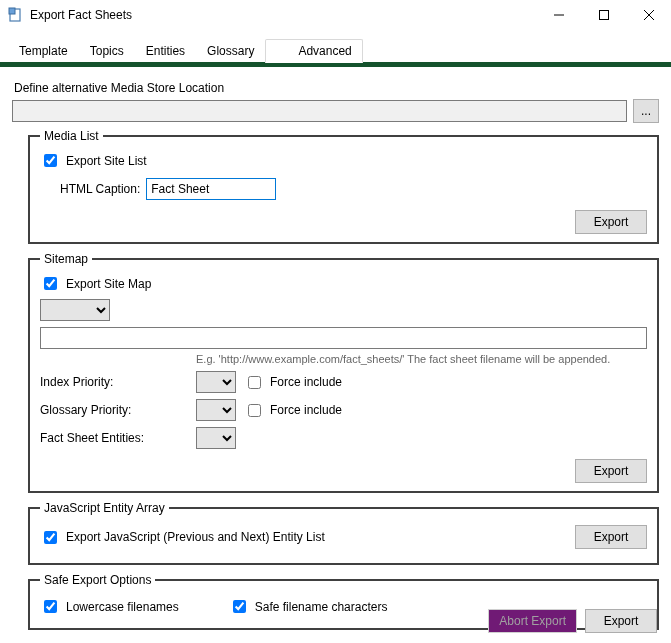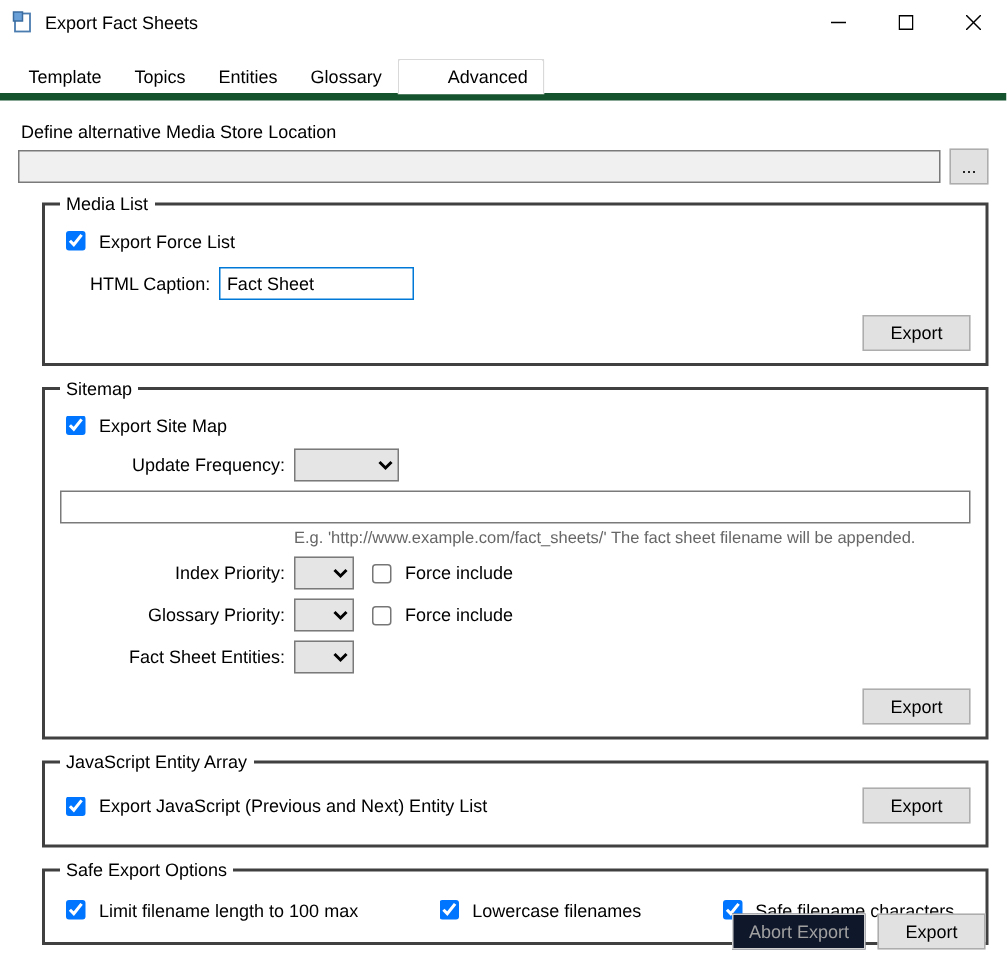--- a/index.html
+++ b/index.html
@@ -10,31 +10,31 @@
 .titlebar .title { flex: 1; font-size: 12px; color: #000000; }
 .titlebar .winbtn { width: 45px; height: 30px; display: flex; align-items: center; justify-content: center; }
 
 .tabs { display: flex; padding: 8px 8px 0 8px; border-bottom: 5px solid #14532d; }
 .tab { padding: 4px 10px; border: 1px solid transparent; border-bottom: none; color: #000; cursor: default; position: relative; top: 1px;}
 .tab.active { border: 1px solid #d9d9d9; border-bottom: 1px solid #fff; background: #fff; border-top-left-radius:2px; border-top-right-radius:2px;padding-left:32px;}
 
 .content { padding: 10px 12px 8px 12px; }
 
 .row { display: flex; align-items: center; margin-bottom: 6px; }
-.label { text-align: right; margin-right: 6px; white-space: nowrap; }
+.label { text-align: left; margin-right: 6px; white-space: nowrap; }
 
 input[type=text].field { height: 22px; border: 1px solid #7a7a7a; padding: 0 4px; background:#fff;}
 input[type=text].field.highlight { border: 1px solid #0078d7; }
 input[type=text].field.wide { flex: 1; }
 
 select.combo { height: 22px; border: 1px solid #7a7a7a; background: #e5e5e5; }
 select.mid { width: 70px; }
 
 .btn { height: 24px; min-width: 72px; border: 1px solid #adadad; background: #e1e1e1; text-align: center; padding: 0 10px; cursor: default; display:inline-flex; align-items:center; justify-content:center;}
-.btn.disabled { color: #a0a0a0; border-color: #d0d0d0; background:#0f172a;text-align:center;}
+.btn.disabled { color: #a0a0a0; border-color: #d0d0d0; background:#701a75;text-align:center;}
 .btn.icon { min-width: 26px; width:26px; padding:0; }
 
 fieldset.group { border: 2px solid #404040; margin: 6px 0 8px 16px; padding: 8px 10px 10px 10px; position: relative; }
 fieldset.group > legend { padding: 0 4px; font-size: 12px; color:#000;}
 
 .cb { display: flex; align-items: center; gap: 6px; }
 .cb input{ width:13px; height:13px; }
 
 .hint { color:#666; font-size:11px; padding-left:0;}
 
@@ -87,38 +87,37 @@
   <div class="row">
     <input type="text" class="field wide" style="background: rgb(240, 240, 240);" value="">
     <span style="width:6px;"></span>
     <button class="btn icon">...</button>
   </div>
 
   <fieldset class="group" style="padding-bottom:36px;">
     <legend>Media List</legend>
     <label class="cb">
       <input type="checkbox" checked="" style="">
-      <span>Export Force List</span>
+      <span>Export Site List</span>
     </label>
     <div class="row" style="margin-top:8px; margin-left:20px;">
       <span class="label">HTML Caption:</span>
       <input type="text" class="field highlight" style="width: 130px;" value="Fact Sheet">
     </div>
     <button class="btn fieldset-right-btn">Export</button>
   </fieldset>
 
   <fieldset class="group" style="padding-bottom:36px;">
     <legend>Sitemap</legend>
     <label class="cb">
       <input type="checkbox" checked="" style="">
       <span>Export Site Map</span>
     </label>
 
     <div class="row" style="margin-top:6px;">
-      <span class="label" style="width:150px;">Update Frequency:</span>
       <select class="combo mid"><option></option></select>
     </div>
 
     <div class="row">
       <input type="text" class="field wide" value="" style="">
     </div>
     <div class="row" style="margin-top:-2px;">
       <span style="width:156px;"></span>
       <span class="hint">E.g. 'http://www.example.com/fact_sheets/' The fact sheet filename will be appended.</span>
     </div>
@@ -160,24 +159,20 @@
       <span class="spacer"></span>
       <button class="btn">Export</button>
     </div>
   </fieldset>
 
   <fieldset class="group">
     <legend>Safe Export Options</legend>
     <div class="row" style="gap:50px; margin:2px 0;">
       <label class="cb">
         <input type="checkbox" checked="" style="">
-        <span>Limit filename length to 100 max</span>
-      </label>
-      <label class="cb">
-        <input type="checkbox" checked="" style="">
         <span>Lowercase filenames</span>
       </label>
       <label class="cb">
         <input type="checkbox" checked="" style="">
         <span>Safe filename characters</span>
       </label>
     </div>
   </fieldset>
 
   <div class="row" style="margin-top:16px;">

